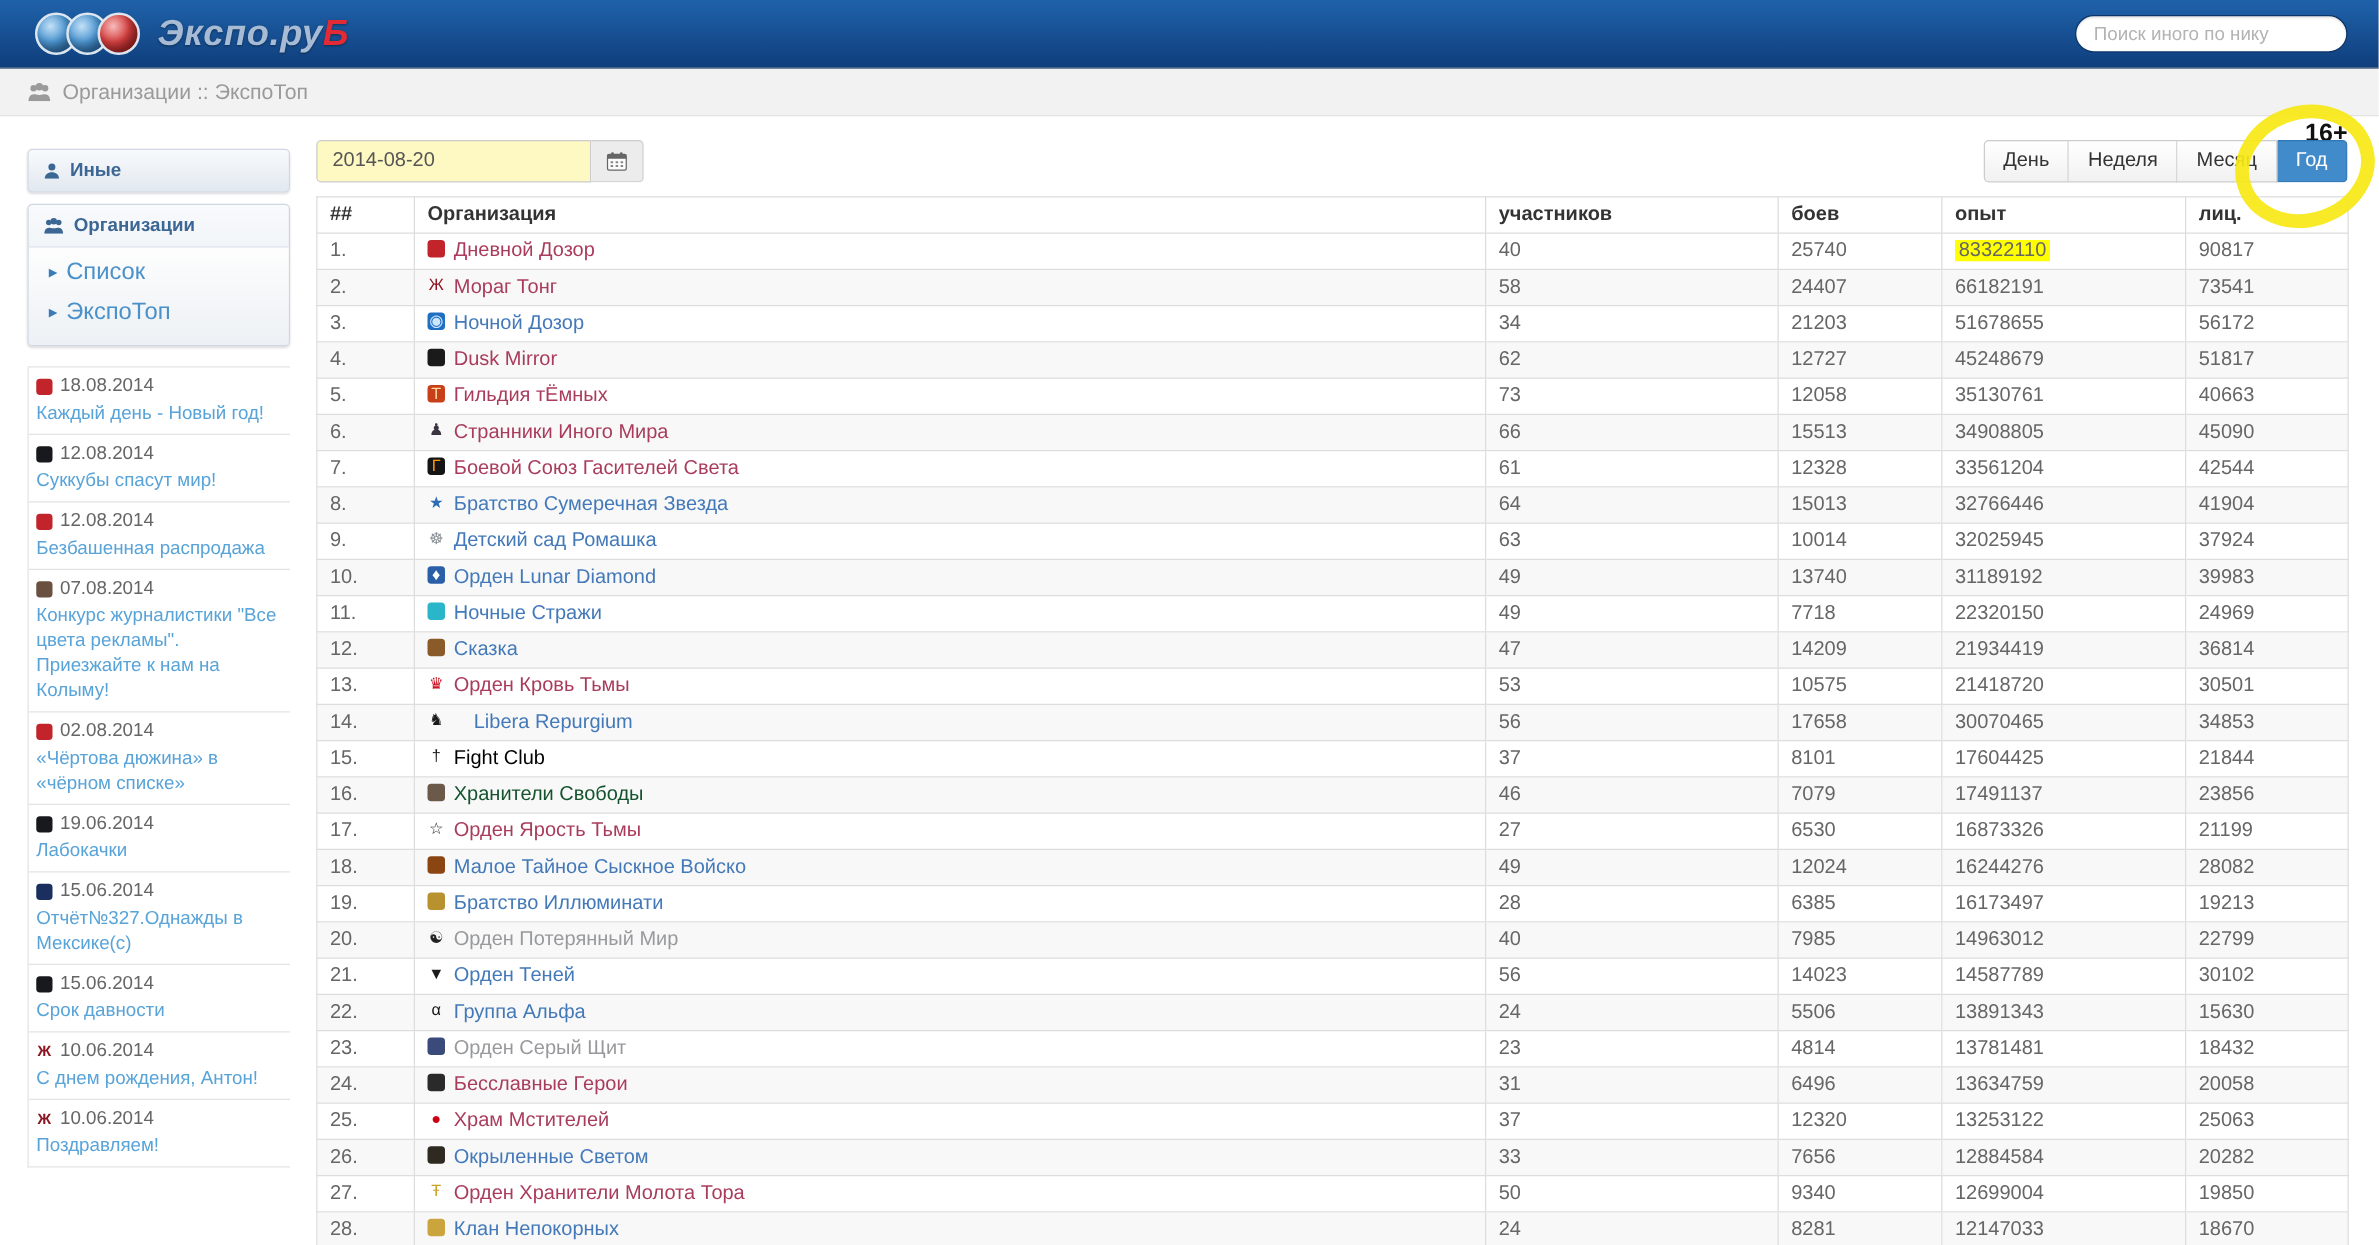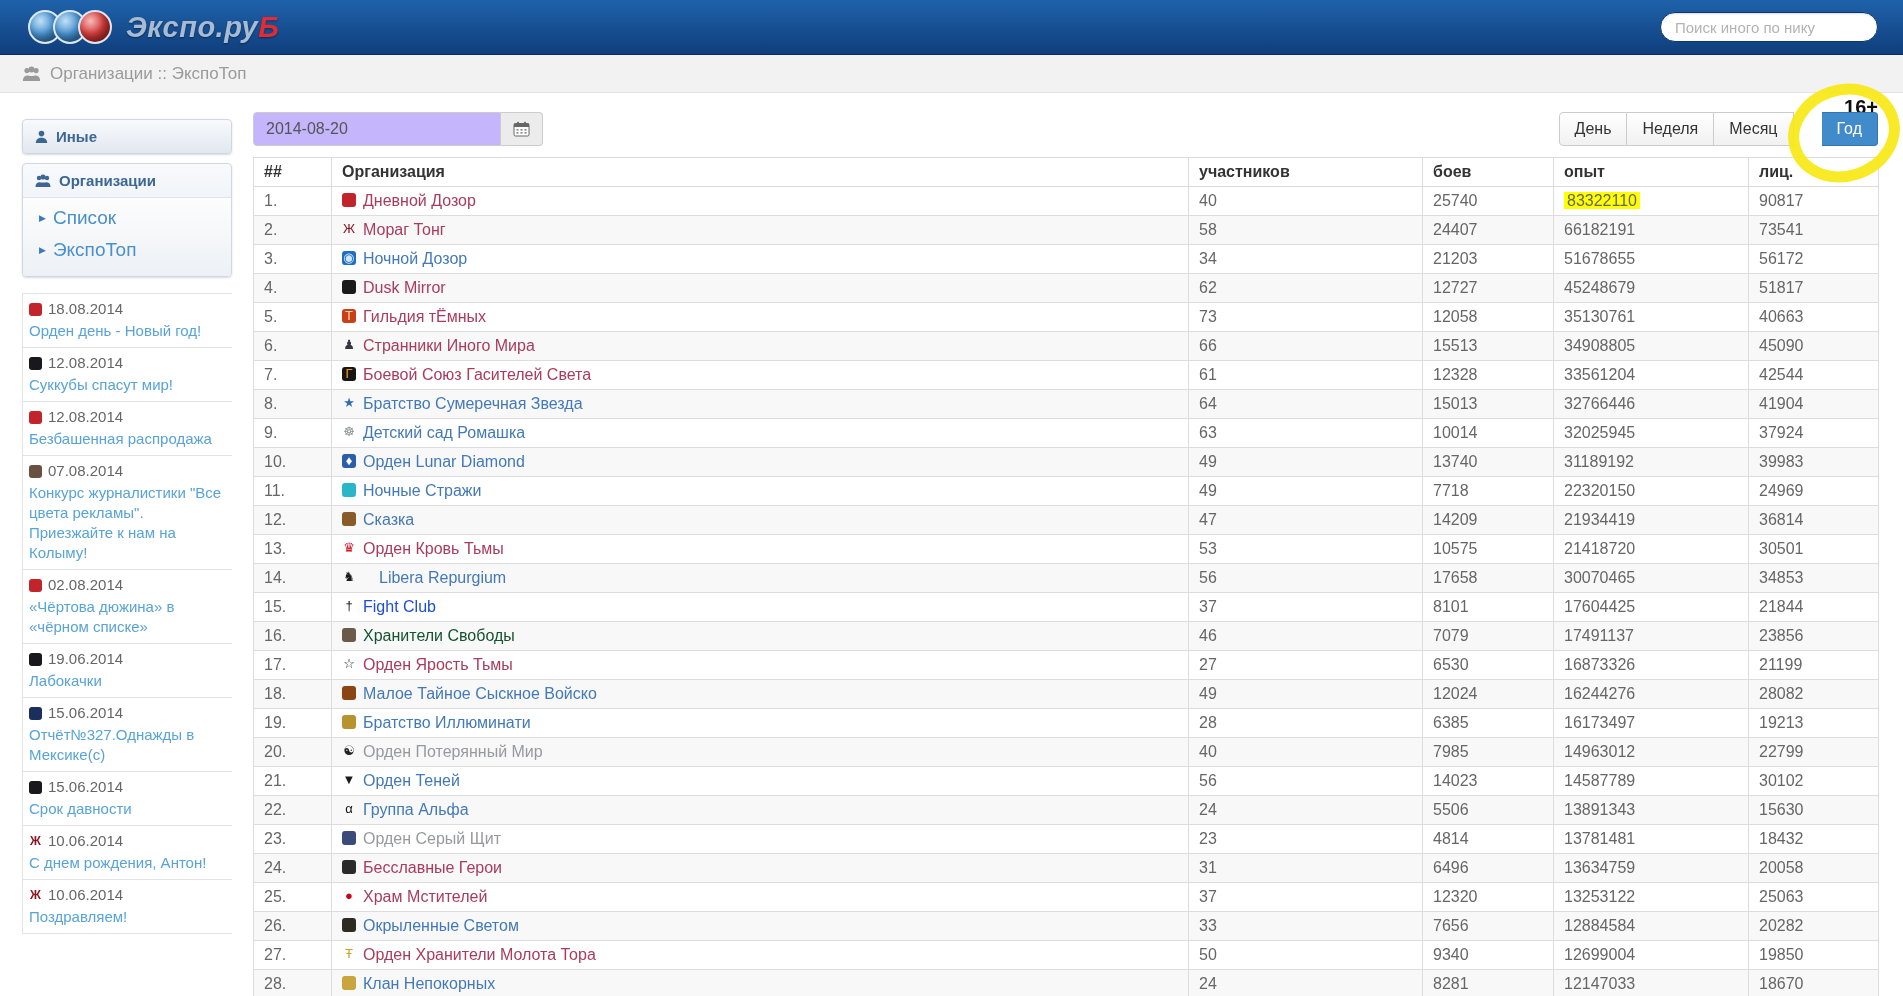--- a/index.html
+++ b/index.html
@@ -42,32 +42,32 @@
   .news-item{border-top:1px solid #e3e3e3;padding:5px 2px 6px 6px;}
   .news-date{display:flex;align-items:center;gap:6px;color:#666;font-size:15px;line-height:20px;}
   .news-title{display:block;color:#58a3d8;font-size:15px;line-height:20px;margin-top:2px;
     text-decoration:none;cursor:pointer;width:196px;}
   .nicon{flex:0 0 13px;width:13px;height:13px;border-radius:3px;display:inline-flex;
     align-items:center;justify-content:center;font-size:12px;line-height:13px;font-weight:bold;}
   
   .main{position:absolute;left:253px;top:112px;width:1625px;}
   .toolbar{height:34px;margin-bottom:11px;position:relative;}
   .dategroup{position:absolute;left:0;top:0;display:flex;}
-  .date-input{width:248px;height:34px;box-sizing:border-box;border:1px solid #ccc;
-    border-radius:4px 0 0 4px;background:#c4b5fd;padding:0 12px;font-size:16px;color:#555;
+  .date-input{width:220px;height:34px;box-sizing:border-box;border:1px solid #ccc;
+    border-radius:4px 0 0 4px;background:#fef9c3;padding:0 12px;font-size:16px;color:#555;
     outline:none;font-family:inherit;}
   .date-addon{width:42px;height:34px;box-sizing:border-box;border:1px solid #ccc;border-left:none;
     border-radius:0 4px 4px 0;background:#ececec;display:flex;align-items:center;
     justify-content:center;cursor:pointer;padding:0;}
   .btn-group{position:absolute;right:0;top:0;display:flex;}
   .pbtn{height:34px;padding:0 15px;font-size:16px;color:#333;background:linear-gradient(#fff,#f1f1f1);
     border:1px solid #ccc;border-left:none;cursor:pointer;font-family:inherit;}
   .pbtn:first-child{border-left:1px solid #ccc;border-radius:4px 0 0 4px;}
   .pbtn:last-child{border-radius:0 4px 4px 0;}
-  .pbtn.active{background:#428bca;border-color:#2f76b4;color:#fff;margin-left:28px;}
+  .pbtn.active{background:#428bca;border-color:#2f76b4;color:#fff;}
   
   table{border-collapse:collapse;width:1625px;table-layout:fixed;font-size:16px;}
   th,td{border:1px solid #ddd;padding:4px 10px;text-align:left;line-height:20px;
     overflow:hidden;white-space:nowrap;}
   th{color:#333;font-weight:bold;background:#fff;}
   td{color:#666;}
   tbody tr:nth-child(even){background:#f8f8f8;}
   .org-link{text-decoration:none;cursor:pointer;}
   .oicon{display:inline-flex;width:14px;height:14px;border-radius:3px;margin-right:7px;
     vertical-align:middle;margin-top:-3px;align-items:center;justify-content:center;
@@ -131,21 +131,21 @@
           <a class="slink">ЭкспоТоп</a>
         </div>
       </div>
   </div>
   <div class="news">
       <div class="news-item">
         <div class="news-date">
           <span class="nicon" style="background: rgb(194, 36, 44);"></span>
           <span>18.08.2014</span>
         </div>
-        <a class="news-title">Орден день - Новый год!</a>
+        <a class="news-title">Каждый день - Новый год!</a>
       </div>
       <div class="news-item">
         <div class="news-date">
           <span class="nicon" style="background: rgb(23, 25, 28);"></span>
           <span>12.08.2014</span>
         </div>
         <a class="news-title">Суккубы спасут мир!</a>
       </div>
       <div class="news-item">
         <div class="news-date">
@@ -362,21 +362,21 @@
         <tr>
           <td>14.</td>
           <td><span class="oicon" style="background: transparent; color: rgb(26, 26, 26);">♞</span><a class="org-link" style="color: rgb(67, 121, 184); margin-left: 16px;">Libera Repurgium</a></td>
           <td>56</td>
           <td>17658</td>
           <td>30070465</td>
           <td>34853</td>
         </tr>
         <tr>
           <td>15.</td>
-          <td><span class="oicon" style="background: transparent; color: rgb(17, 17, 17);">†</span><a class="org-link" style="color: #1d4ed8; text-align: right;">Fight Club</a></td>
+          <td><span class="oicon" style="background: transparent; color: rgb(17, 17, 17);">†</span><a class="org-link" style="color: #000000; text-align: right;">Fight Club</a></td>
           <td>37</td>
           <td>8101</td>
           <td>17604425</td>
           <td>21844</td>
         </tr>
         <tr>
           <td>16.</td>
           <td><span class="oicon" style="background: rgb(107, 90, 74);"></span><a class="org-link" style="color: #14532d;">Хранители Свободы</a></td>
           <td>46</td>
           <td>7079</td>

